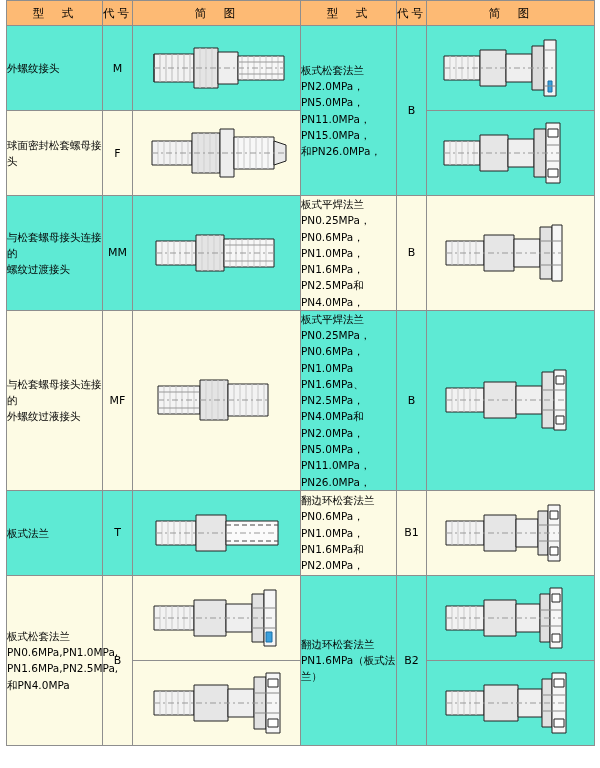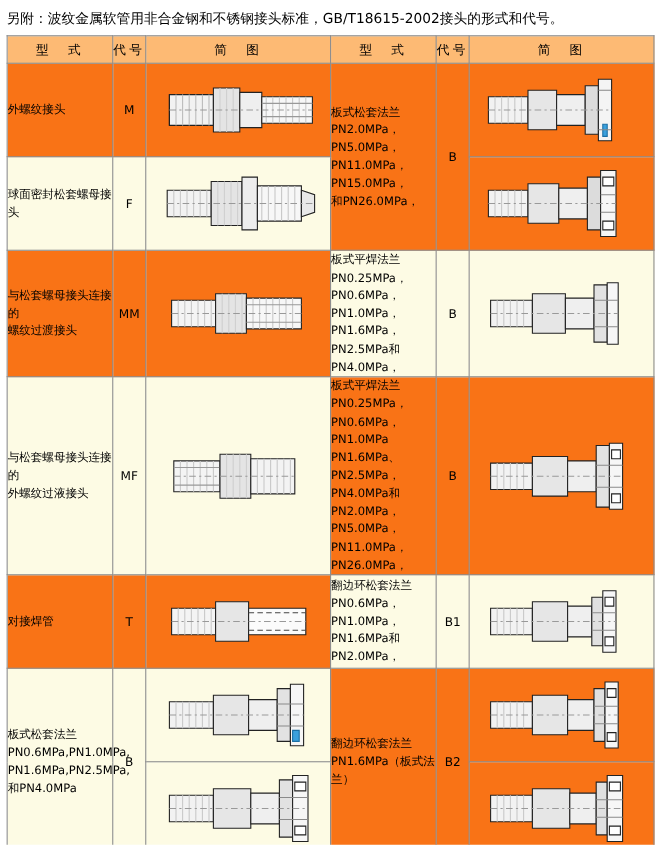--- a/index.html
+++ b/index.html
@@ -45,33 +45,32 @@
   .cell-code{
     text-align:center;
     font-size:11px;
     font-weight:normal;
   }
   .cell-fig{
     text-align:center;
     padding:0;
   }
   .yellow{background:#fdfbe4;}
-  .white{background:#f97316;}
+  .white{background:#5eead4;}
   .fig{display:block;margin:0 auto;}
   .nm-line{display:block;}
   td.col-name{width:96px;}
   td.col-code{width:30px;}
   td.col-fig{width:168px;}
 </style>
 </head>
 <body>
 
 <div class="page">
 
-  <div class="title">另附：波纹金属软管用非合金钢和不锈钢接头标准，GB/T18615-2002接头的形式和代号。</div>
 
   <table class="main">
     <colgroup>
       <col style="width:96px">
         <col style="width:30px">
         <col style="width:168px">
       <col style="width:96px">
         <col style="width:30px">
         <col style="width:168px">
     </colgroup>
@@ -257,21 +256,21 @@
             <path d="M128 58 L136 58 L136 66 L128 66 Z" fill="#fff"></path>
             <path d="M114 32 L138 32 M114 52 L138 52" stroke="#8a8a8a"></path>
             <path d="M18 42 L138 42" stroke="#999" stroke-dasharray="6 3 2 3"></path>
           </g>
         </svg>
       </td>
     </tr>
 
     <tr>
       <td class="cell-name col-name white">
-        <span class="nm-line">对接焊管</span>
+        <span class="nm-line">板式法兰</span>
       </td>
       <td class="cell-code col-code white">T</td>
       <td class="cell-fig col-fig white">
         <svg class="fig" width="166" height="84" viewBox="0 0 166 84">
           <g fill="none" stroke="#222" stroke-width="1">
             <path d="M22 30 L62 30 L62 54 L22 54 Z" fill="#f4f4f4"></path>
             <path d="M28 30 L28 54 M34 30 L34 54 M40 30 L40 54 M46 30 L46 54 M52 30 L52 54 M58 30 L58 54" stroke="#c9c9c9"></path>
             <path d="M62 24 L92 24 L92 60 L62 60 Z" fill="#e6e6e6"></path>
             <path d="M92 30 L144 30 L144 54 L92 54 Z" fill="#fbfbfb"></path>
             <path d="M92 34 L144 34" stroke="#444" stroke-dasharray="5 3"></path>

